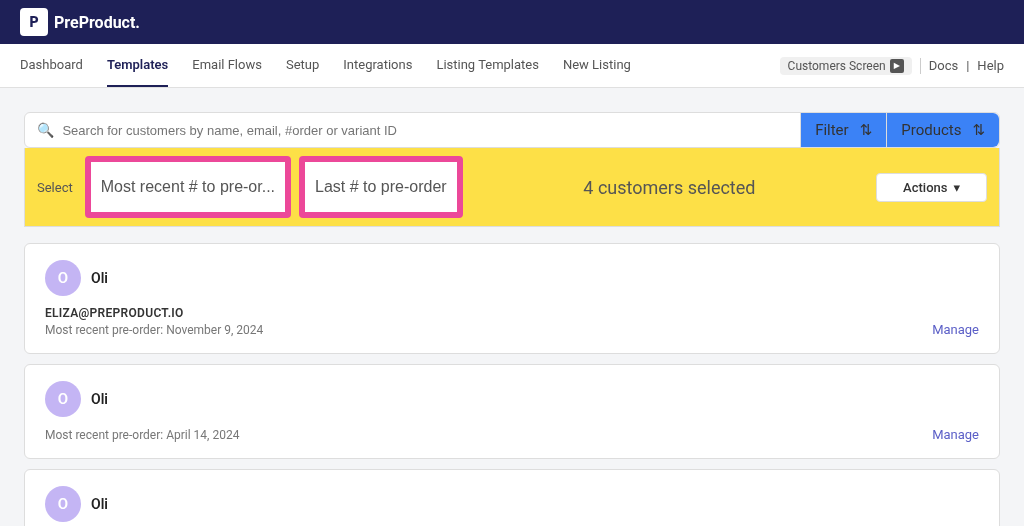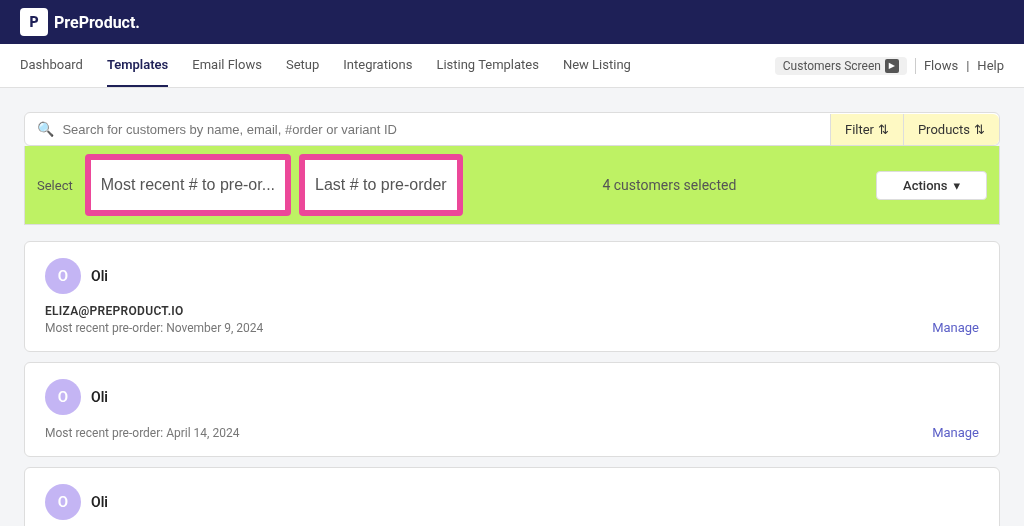--- a/index.html
+++ b/index.html
@@ -116,33 +116,33 @@
     .search-icon { color: #aaa; font-size: 14px; }
     .search-section input {
       border: none;
       outline: none;
       width: 100%;
       font-size: 13px;
       color: #555;
       background: transparent;
     }
     .filter-btn, .products-btn {
-      display: flex; align-items: center; gap: 4px;
+      display: flex; align-items: center; gap: 11px;
       padding: 8px 14px;
       border-left: 1px solid #ddd;
       cursor: pointer;
-      font-size: 13px;
+      font-size: 15px;
       color: #333;
-      background: #fef9c3;
+      background: #3b82f6;
     }
     .products-btn { border-radius: 0 6px 6px 0; }
 
     
     .toolbar-row {
-      background: #bef264;
+      background: #fde047;
       border: 1px solid #ddd;
       border-top: none;
       border-radius: 0 0 0 0;
       display: flex;
       align-items: center;
       padding: 8px 12px;
       gap: 8px;
       margin-bottom: 16px;
     }
     .select-label {
@@ -155,21 +155,21 @@
       border-radius: 4px;
       padding: 16px 10px;
       font-size: 16px;
       color: #555;
       cursor: pointer;
       background: white;
     }
     .selected-count {
       flex: 1;
       text-align: center;
-      font-size: 14px;
+      font-size: 18px;
       color: #555;
     }
     .actions-btn {
       display: flex; align-items: center; gap: 6px;
       border: 1px solid #ddd;
       border-radius: 4px;
       padding: 6px 26px;
       font-size: 13px;
       color: #333;
       cursor: pointer;
@@ -255,21 +255,21 @@
       <a class="nav-link">Integrations</a>
       <a class="nav-link">Listing Templates</a>
       <a class="nav-link">New Listing</a>
     </div>
   <div class="nav-right">
     <div class="screen-pill">
       <span>Customers Screen</span>
       <div class="play-icon">▶</div>
     </div>
     <div class="divider"></div>
-    <span style="cursor:pointer;">Flows</span>
+    <span style="cursor:pointer;">Docs</span>
     <span>|</span>
     <span style="cursor:pointer;">Help</span>
   </div>
 </div>
 
 <div id="main">
 
   <div class="search-bar-container">
     <div class="search-section">
       <span class="search-icon">🔍</span>

